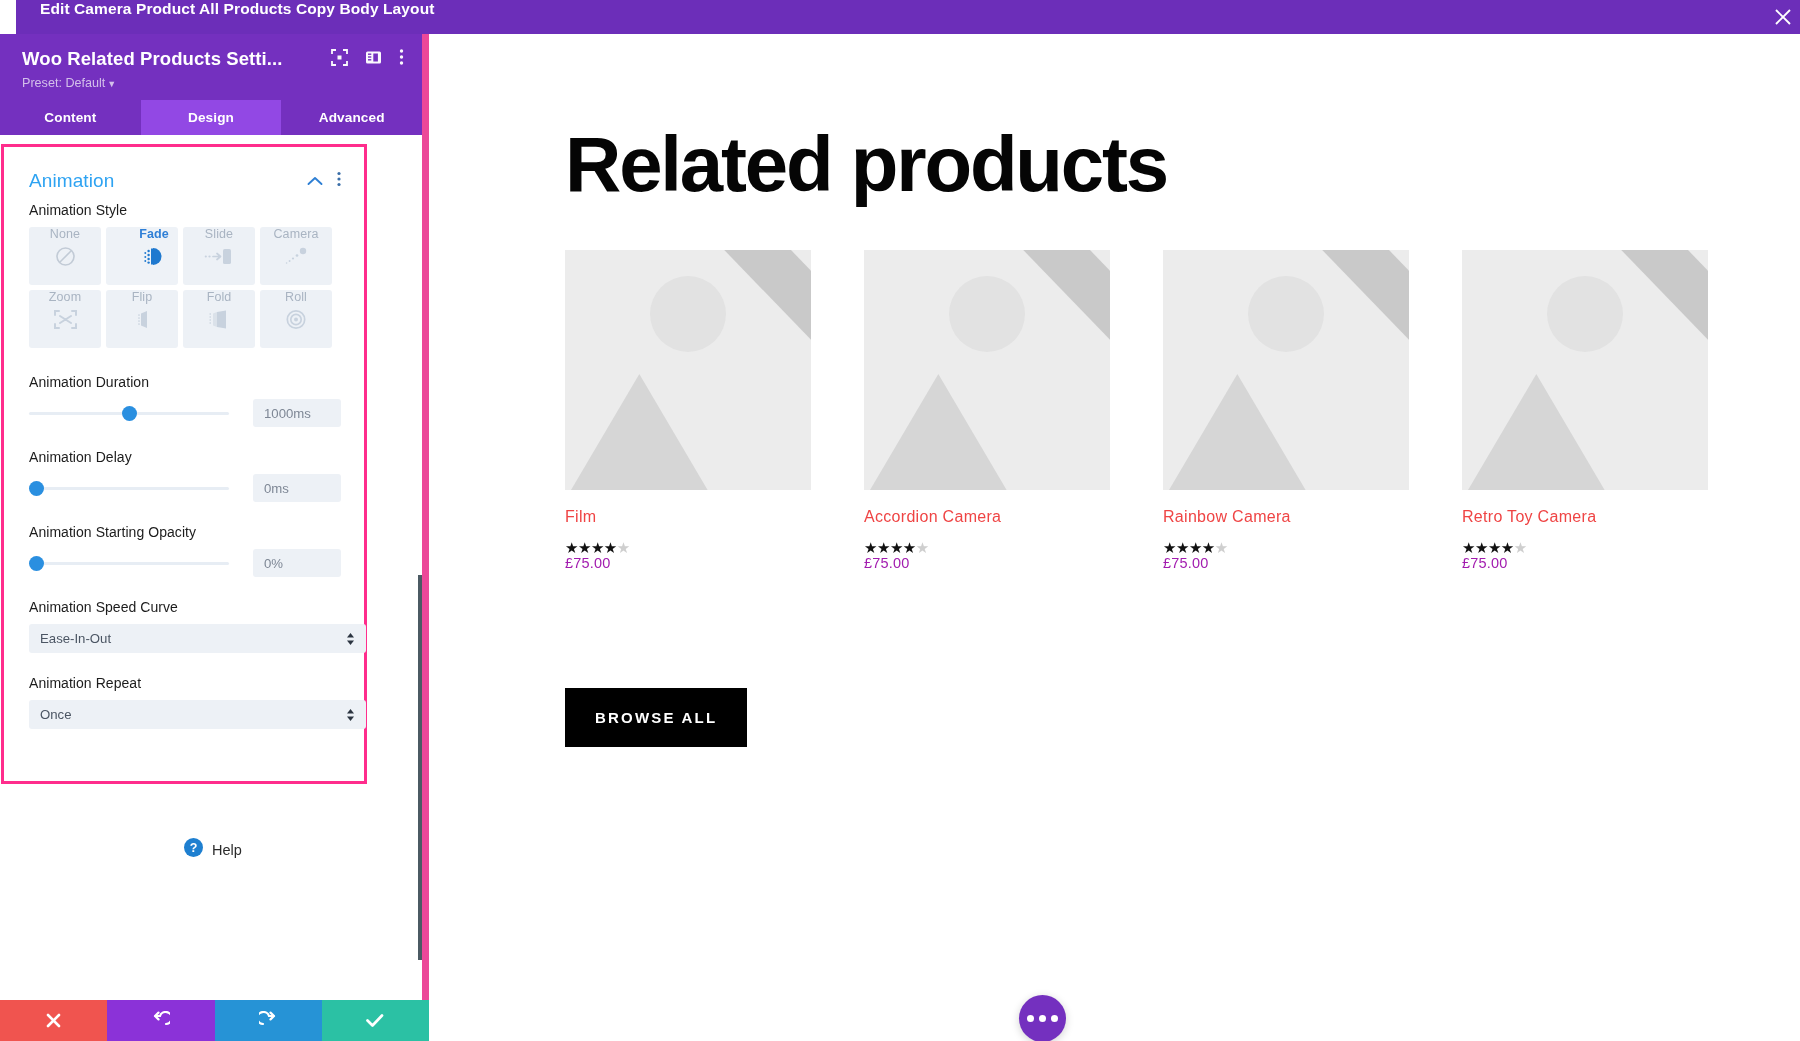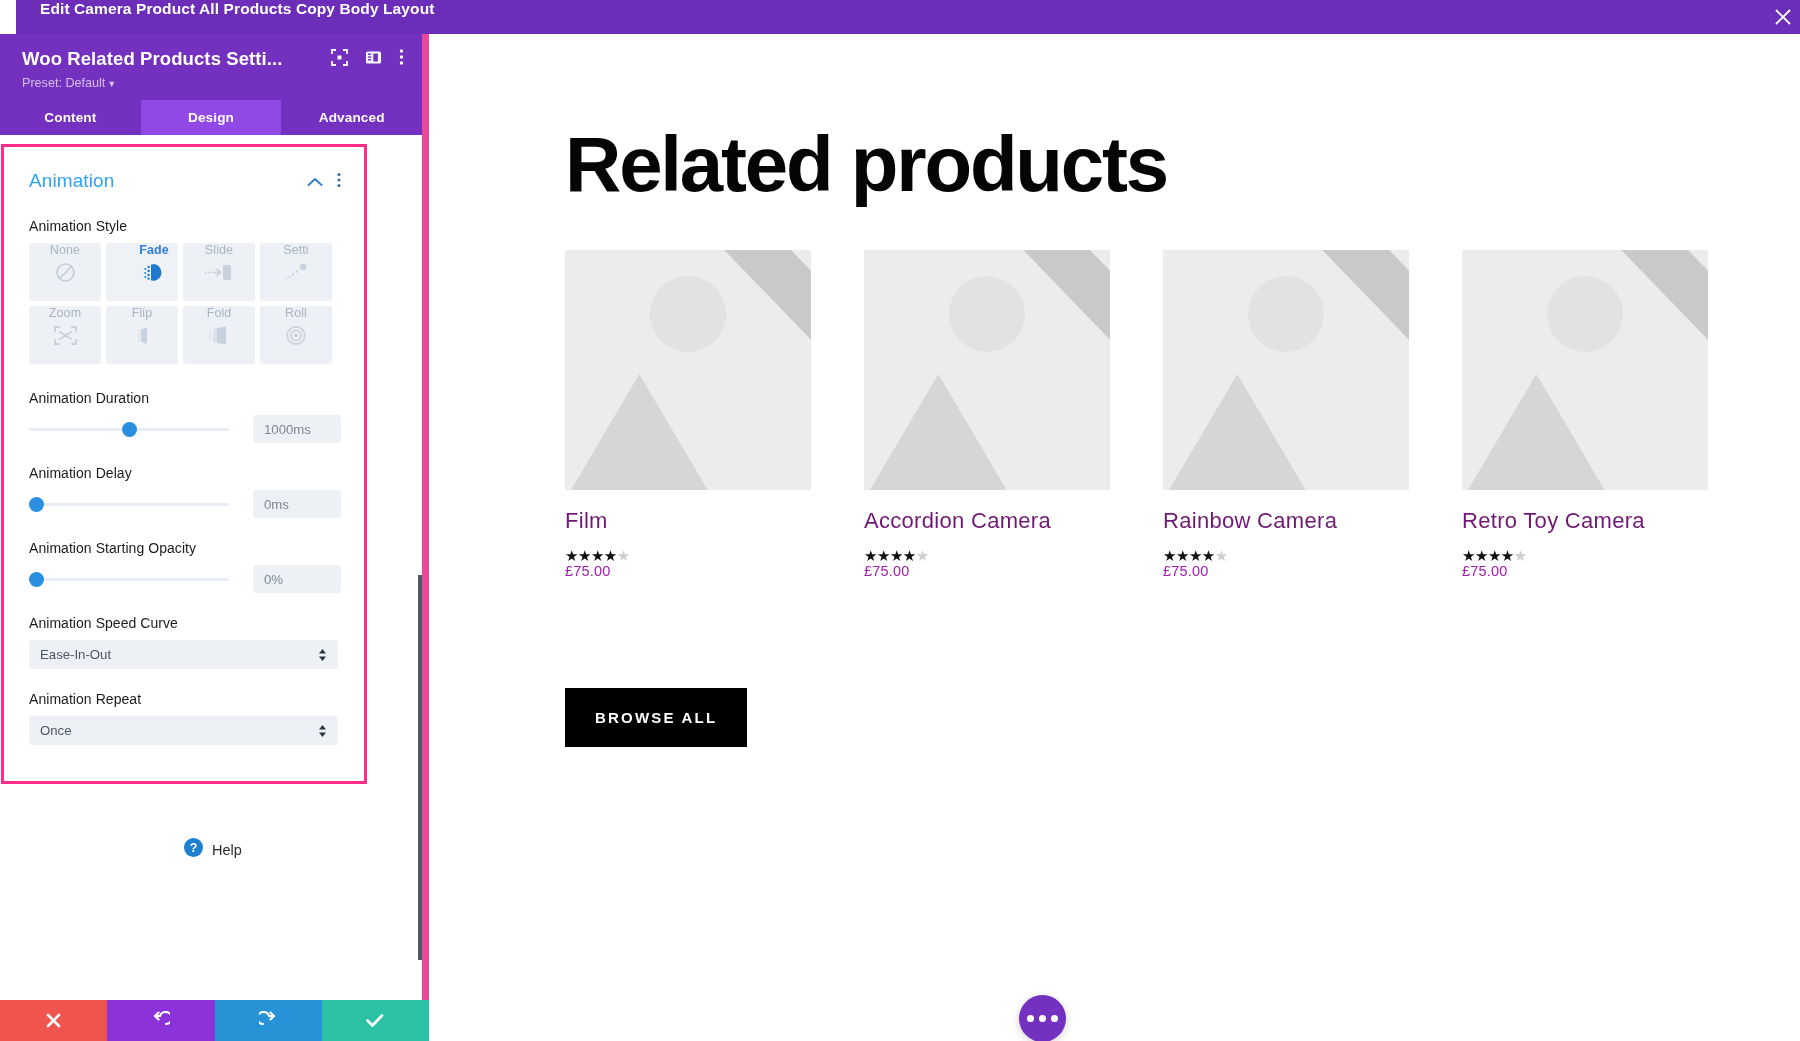--- a/index.html
+++ b/index.html
@@ -61,21 +61,21 @@
     position:relative; flex:1; background:#ffffff; overflow:hidden;
   }
   .outline-box {
     position:absolute; left:1px; top:9px; width:366px; height:640px;
     border:3px solid #ff2d8c; background:#ffffff;
   }
   .section {
     position:absolute; left:29px; top:35px; width:312px;
   }
   .section-head {
-    display:flex; align-items:flex-end; margin-bottom:26px;
+    display:flex; align-items:center; margin-bottom:10px;
   }
   .section-title {
     color:#2ea3f2; font-size:19px; font-weight:400; letter-spacing:.1px;
   }
   .section-head-icons { margin-left:auto; display:flex; align-items:center; gap:14px; }
   .sec-icon { cursor:pointer; display:block; }
 
   .field-label {
     font-size:14px; color:#1c1c1c; margin-bottom:9px; letter-spacing:.05px;
   }
@@ -111,21 +111,21 @@
   .slider-value {
     margin-left:24px; width:88px; height:28px; border-radius:3px;
     background:#edf1f6; display:flex; align-items:center; padding-left:11px;
     font-size:13.2px; color:#7e8795;
     background-image:radial-gradient(#e3e9f1 0.6px, transparent 0.6px);
     background-size:4px 4px; cursor:text;
   }
 
   
   .select-box {
-    position:relative; width:309px; height:29px; border-radius:3px;
+    position:relative; width:337px; height:29px; border-radius:3px;
     background:#edf1f6; display:flex; align-items:center; padding-left:11px;
     font-size:13.2px; color:#4b5563; margin-bottom:22px; cursor:pointer;
     background-image:radial-gradient(#e3e9f1 0.6px, transparent 0.6px);
     background-size:4px 4px;
   }
   .select-arrows {
     position:absolute; right:11px; top:50%; transform:translateY(-50%);
     display:flex; flex-direction:column; gap:2px;
   }
 
@@ -179,21 +179,21 @@
     position:absolute; left:-14px; bottom:-34px; width:184px; height:150px;
     background:#d6d6d6; transform:skewX(0deg);
     clip-path:polygon(0% 100%, 48% 0%, 96% 100%);
   }
   .ph-diag {
     position:absolute; right:-36px; top:58px; width:260px; height:48px;
     background:#c3c3c3; transform:rotate(46deg); transform-origin:right top;
     opacity:.85;
   }
   .p-name {
-    margin-top:18px; font-size:22px; color:#701a75; letter-spacing:.3px;
+    margin-top:18px; font-size:16px; color:#ef4444; letter-spacing:.3px;
   }
   .stars { margin-top:14px; font-size:15px; letter-spacing:-0.5px; line-height:1;}
   .star-on { color:#111111; }
   .star-off { color:#cfcfcf; }
   .p-price { font-size:14.5px; color:#a21caf; letter-spacing:.2px;}
 
   .browse-btn {
     position:absolute; left:136px; top:654px; background:#000000;
     color:#ffffff; font-size:15px; font-weight:bold; letter-spacing:2.2px;
     padding:21px 30px; cursor:pointer; display:inline-block;
@@ -322,21 +322,21 @@
               <svg width="30" height="21" viewBox="0 0 30 21">
                 <rect x="19" y="3" width="8" height="15" rx="1.6" fill="#c8d2de"></rect>
                 <path d="M9,10.5 L16,10.5 M13,7.5 L16.5,10.5 L13,13.5" fill="none" stroke="#c8d2de" stroke-width="1.7" stroke-linecap="round" stroke-linejoin="round"></path>
                 <circle cx="5.5" cy="10.5" r="1.1" fill="#c8d2de"></circle>
                 <circle cx="1.8" cy="10.5" r="1.1" fill="#c8d2de"></circle>
               </svg>
             </span>
           </div>
 
           <div class="anim-btn">
-            <span class="lbl">Setti</span>
+            <span class="lbl">Camera</span>
             <span class="anim-ico">
               <svg width="28" height="21" viewBox="0 0 28 21">
                 <circle cx="21" cy="5" r="3.2" fill="#c8d2de"></circle>
                 <circle cx="15" cy="9.5" r="1.35" fill="#c8d2de"></circle>
                 <circle cx="11" cy="12.5" r="1.1" fill="#c8d2de"></circle>
                 <circle cx="7.6" cy="15" r="0.95" fill="#c8d2de"></circle>
                 <circle cx="4.6" cy="17" r="0.8" fill="#c8d2de"></circle>
               </svg>
             </span>
           </div>

